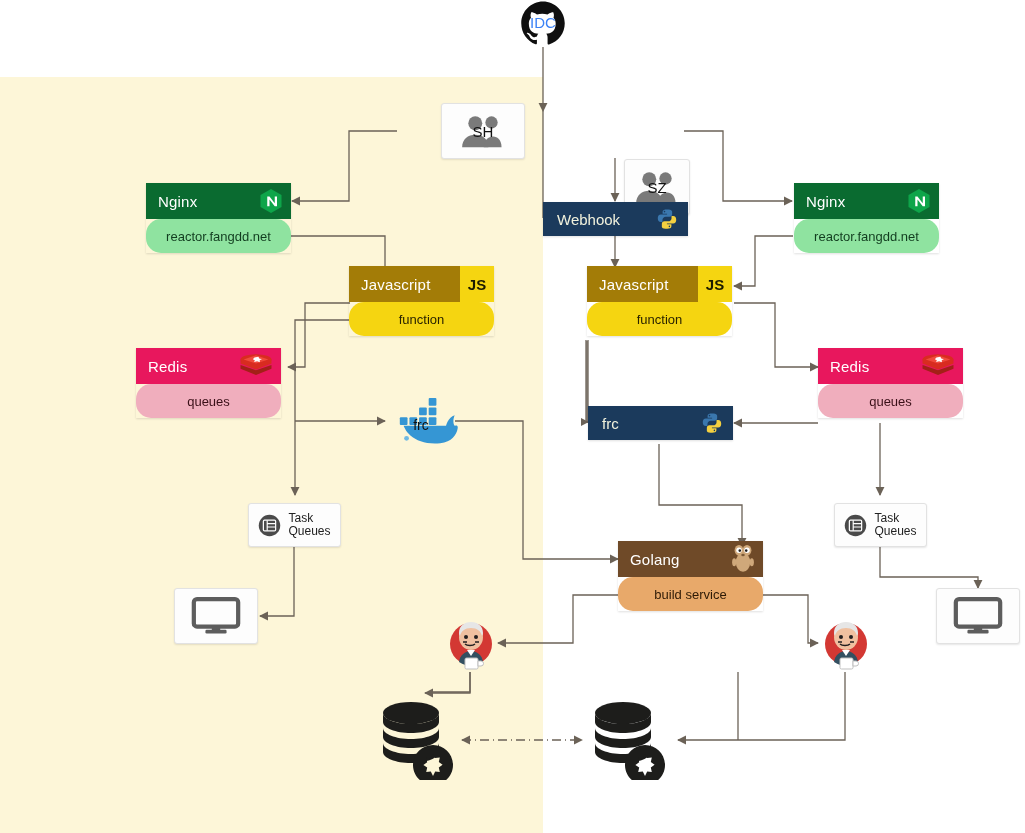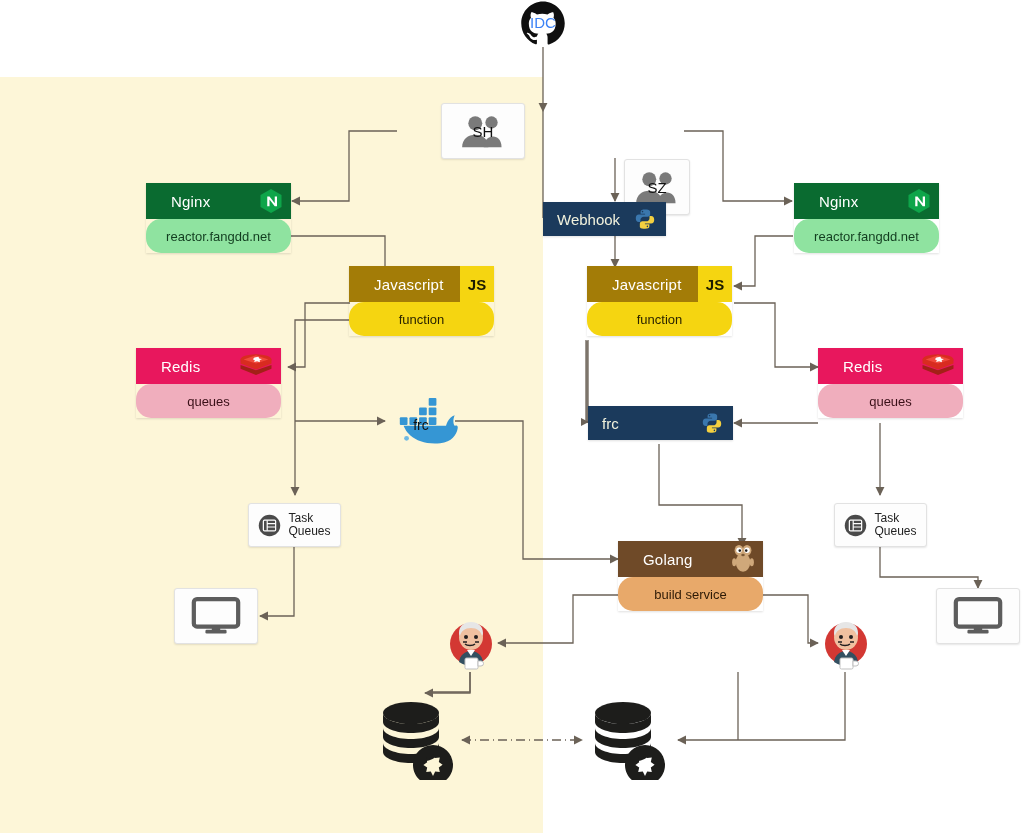--- a/index.html
+++ b/index.html
@@ -6,21 +6,21 @@
   body{font-family:"Liberation Sans",sans-serif;}
   #canvas{position:relative;width:1025px;height:833px;background:#ffffff;overflow:hidden;}
   #region-idc{position:absolute;left:0;top:77px;width:543px;height:756px;background:#fdf6d8;}
   svg.edges{position:absolute;left:0;top:0;width:1025px;height:833px;pointer-events:none;}
 
   .node{position:absolute;box-sizing:border-box;}
 
   
   .card{box-shadow:0 1px 2px rgba(0,0,0,.12);}
   .card .hdr{display:flex;align-items:center;justify-content:space-between;
-    height:36px;padding:0 8px 0 25px;color:#fff;font-size:15px;}
+    height:36px;padding:0 8px 0 12px;color:#fff;font-size:15px;}
   .card .hdr .ttl{letter-spacing:.2px;}
   .card .bdy{display:flex;align-items:center;justify-content:center;
     height:34px;font-size:13px;color:#1d1d1d;border-radius:15px;}
 
   .nginx .hdr{background:#0a6b30;}
   .nginx .bdy{background:#8fe3a0;color:#123d1f;}
   .redis .hdr{background:#e8175d;gap:6px;}
   .redis .bdy{background:#f0aebd;color:#3a1018;}
   .jsbox .hdr{background:#a37c07;}
   .jsbox .bdy{background:#f5d511;color:#2a2400;}
@@ -172,21 +172,21 @@
     <div class="hdr">
       <span class="ttl">Nginx</span>
       <svg viewBox="0 0 32 34" width="24" height="26">
         <path d="M16 1l14 8v16l-14 8L2 25V9z" fill="#0ea54a"></path>
         <path d="M11 24V11h3l7 9V11h3v13h-3l-7-9v9z" fill="#ffffff"></path>
       </svg>
     </div>
     <div class="bdy">reactor.fangdd.net</div>
   </div>
 
-  <div class="node flatbox" style="left:543px;top:202px;width:123px;">
+  <div class="node flatbox" style="left:543px;top:202px;width:145px;">
     <span>Webhook</span>
     <svg viewBox="0 0 32 32" width="22" height="22">
       <path d="M15.9 2c-3.6 0-6.3.6-6.3 3.5v3h6.5v1H7.2C4 9.5 2.6 11.6 2.6 15s1.3 5.5 4.6 5.5h2.2v-3.3c0-2.6 2.2-4.6 4.8-4.6h5.5c2.2 0 3.8-1.6 3.8-3.6V5.5C23.5 3.3 21.4 2 18.3 2zm-3.5 2c.7 0 1.2.5 1.2 1.2S13.1 6.4 12.4 6.4 11.2 5.9 11.2 5.2 11.7 4 12.4 4z" fill="#3a77ae"></path>
       <path d="M16.1 30c3.6 0 6.3-.6 6.3-3.5v-3h-6.5v-1h8.9c3.2 0 4.6-2.1 4.6-5.5s-1.3-5.5-4.6-5.5h-2.2v3.3c0 2.6-2.2 4.6-4.8 4.6h-5.5c-2.2 0-3.8 1.6-3.8 3.6v4.5C8.5 28.7 10.6 30 13.7 30zm3.5-2c-.7 0-1.2-.5-1.2-1.2s.5-1.2 1.2-1.2.9.5.9 1.2-.2 1.2-.9 1.2z" fill="#f4d040"></path>
     </svg>
   </div>
 
   <div class="node card jsbox" style="left:349px;top:266px;width:145px;">
     <div class="hdr" style="padding-right:0;">
       <span class="ttl">Javascript</span>

